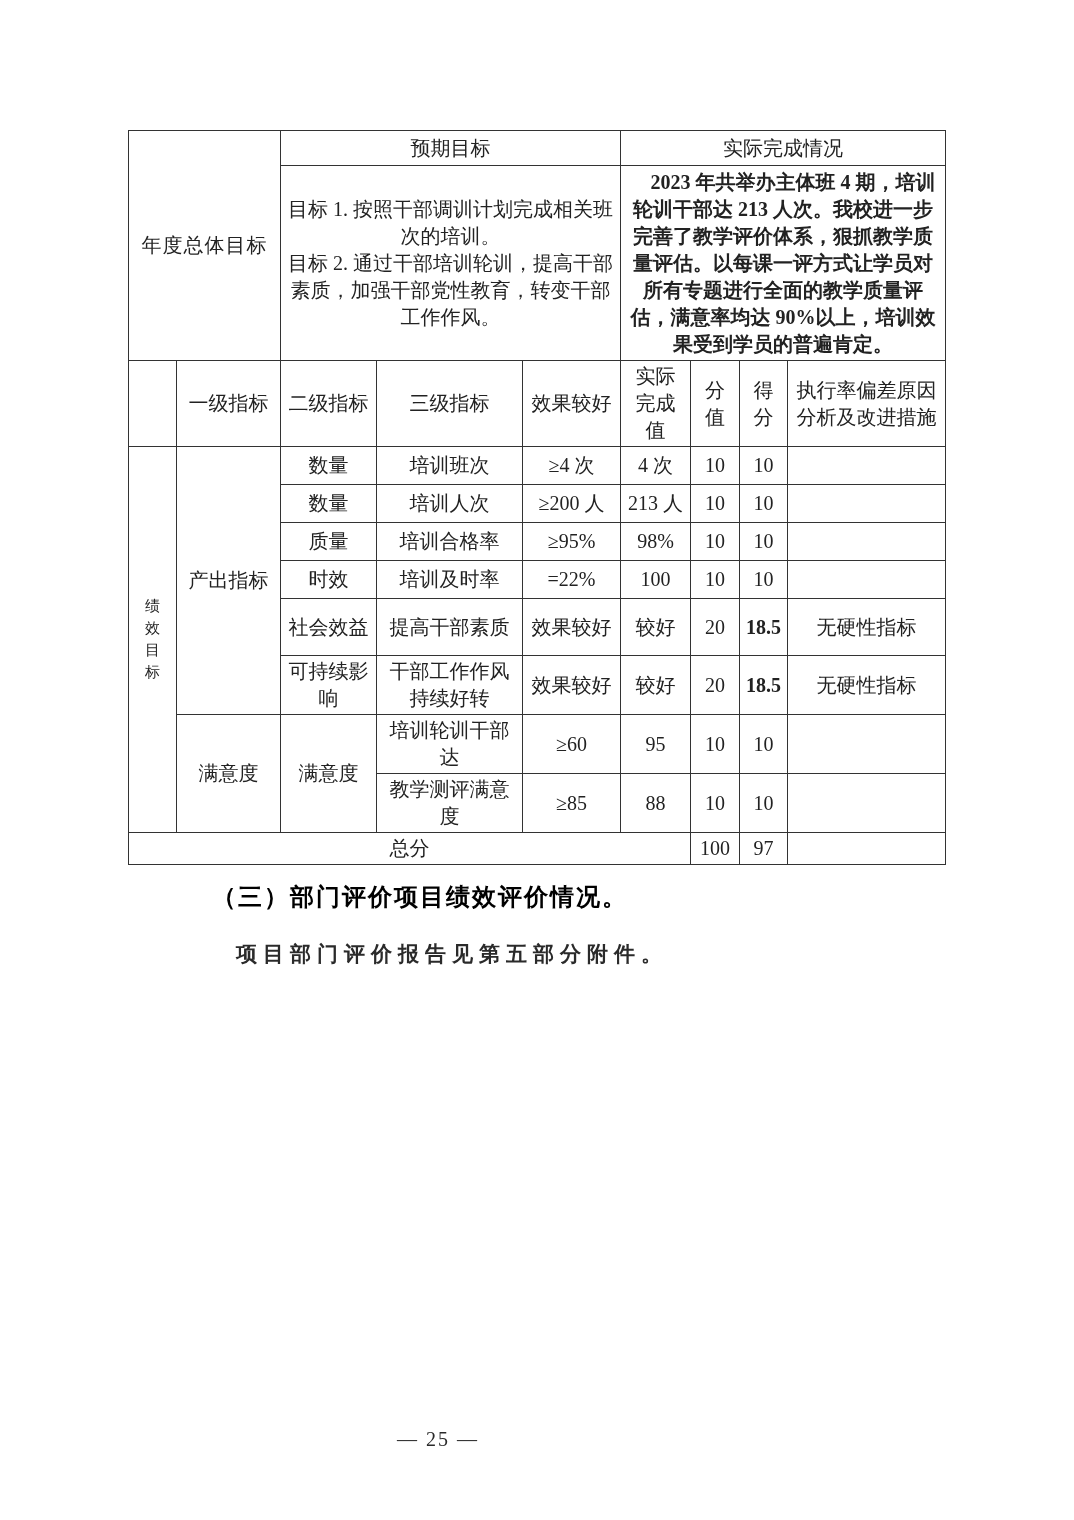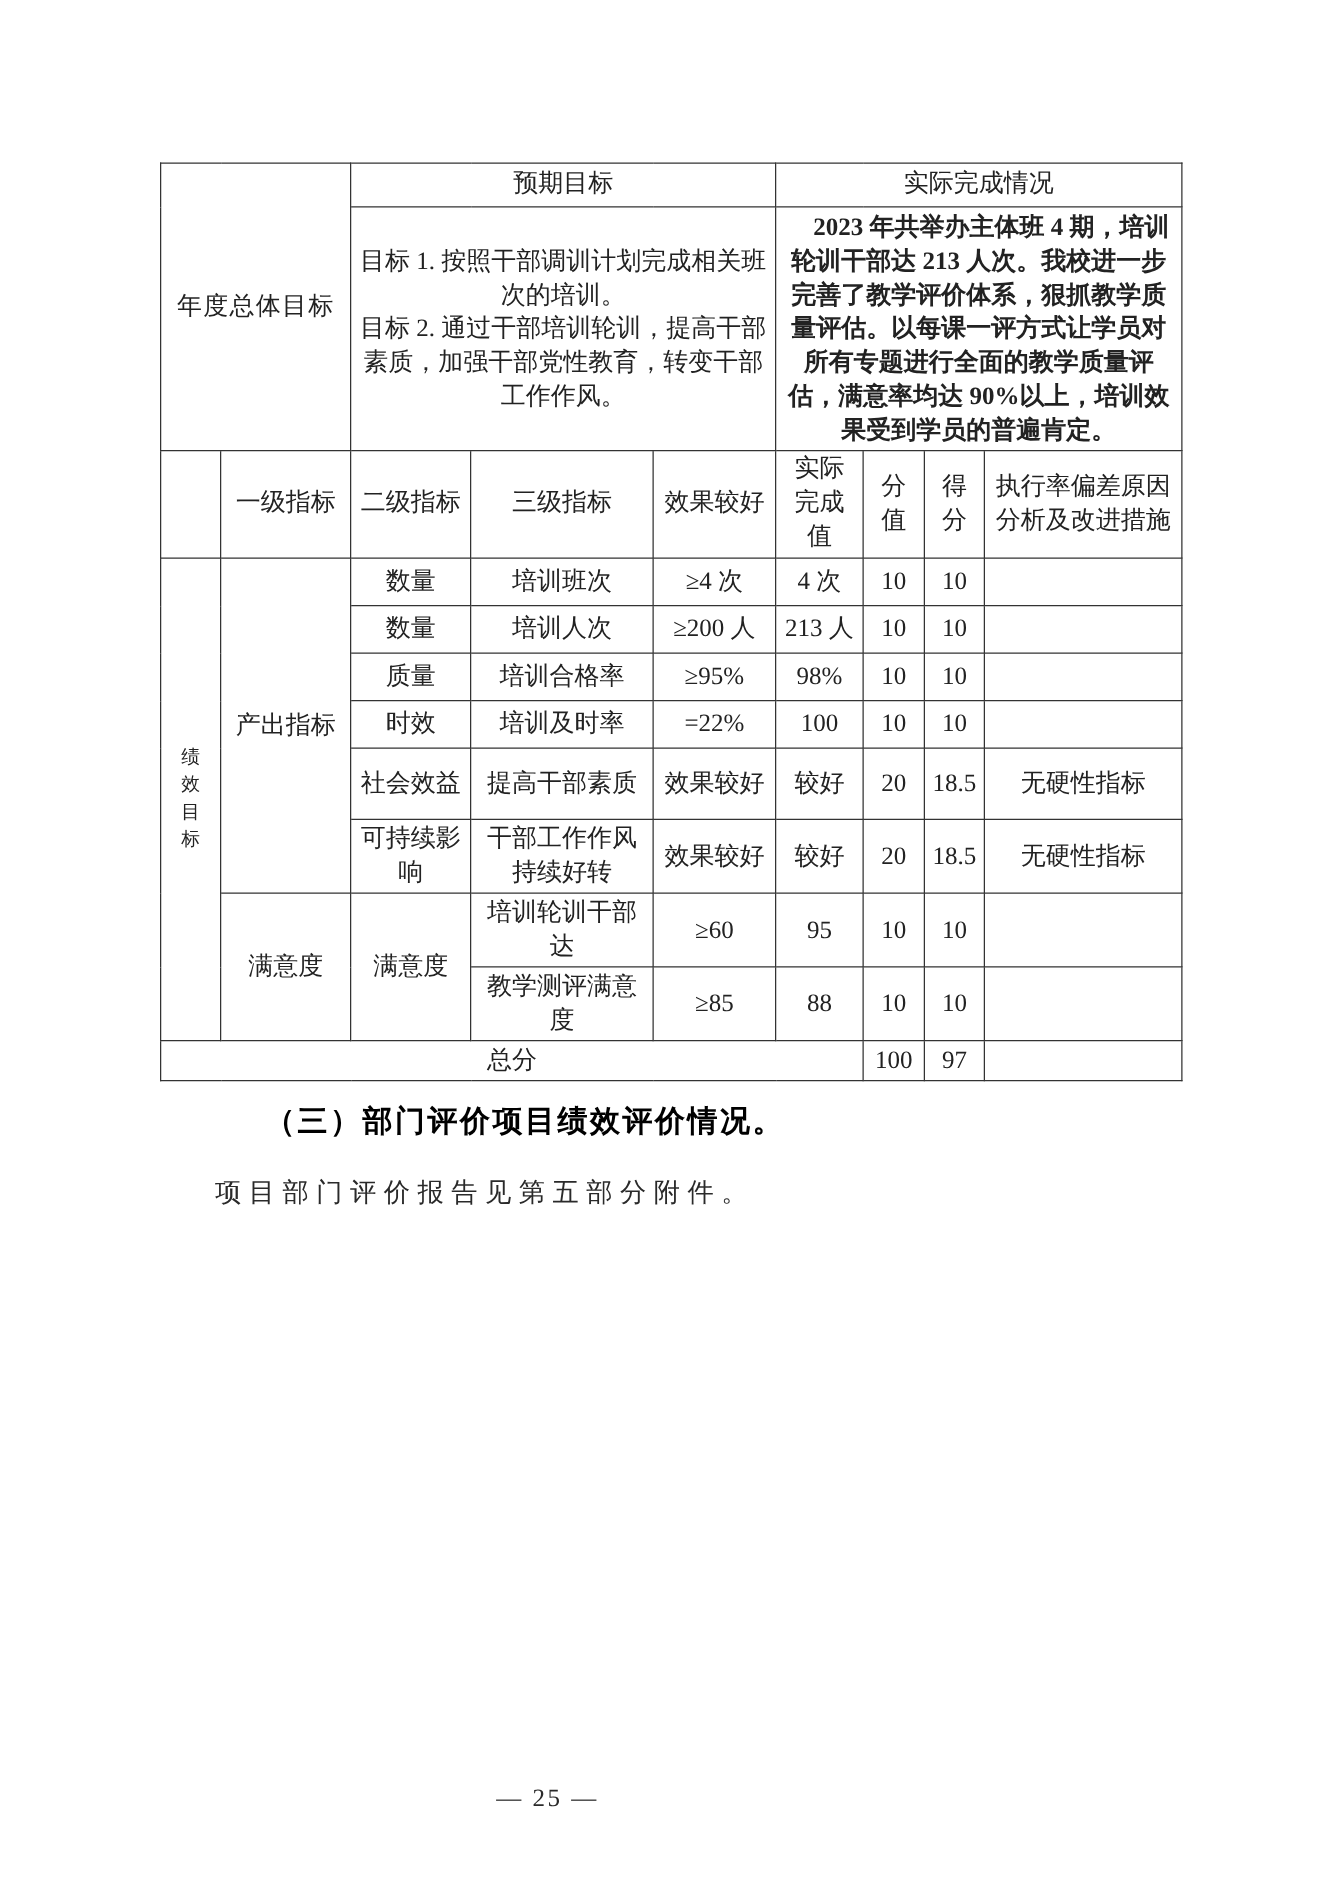--- a/index.html
+++ b/index.html
@@ -31,21 +31,21 @@
     border: 1.5px solid #333333;
     text-align: center;
     vertical-align: middle;
     font-size: 20px;
     line-height: 1.35;
     padding: 2px 5px;
     overflow: hidden;
     overflow-wrap: break-word;
     word-break: normal;
   }
-  td.hdr { font-size: 21px; padding: 2px 4px; font-family: Liberation Mono, monospace; }
+  td.hdr { font-size: 21px; padding: 2px 4px; }
   td.dev-col { padding: 2px 3px; }
   
   td.overall-label { font-size: 21px; letter-spacing: 1px; }
   td.goals-cell {
     text-align: left;
     vertical-align: top;
     white-space: pre-line;
     font-size: 21px;
     line-height: 38px;
     padding: 2px 9px;
@@ -68,35 +68,37 @@
     font-size: 15px;
     line-height: 22px;
     word-break: break-all;
   }
   
   .score-wrap {
     display: inline-block;
     max-width: 36px;
     word-break: break-all;
     line-height: 26px;
+    font-weight: bold;
   }
   td.level3-cell { padding: 2px 3px; }
   
   .section-heading {
     margin: 16px 0 0 84px;
     font-size: 24px;
     font-weight: bold;
     letter-spacing: 2px;
     color: #000000;
   }
   .body-paragraph {
-    margin: 27px 0 0 44px;
+    margin: 27px 0 0 108px;
     font-size: 21px;
     letter-spacing: 6px;
     color: #2a2a2a;
+    font-weight: bold;
   }
   .page-number {
     position: absolute;
     left: 0;
     top: 1428px;
     width: 876px;
     text-align: center;
     font-size: 20px;
     letter-spacing: 2px;
     color: #2a2a2a;

